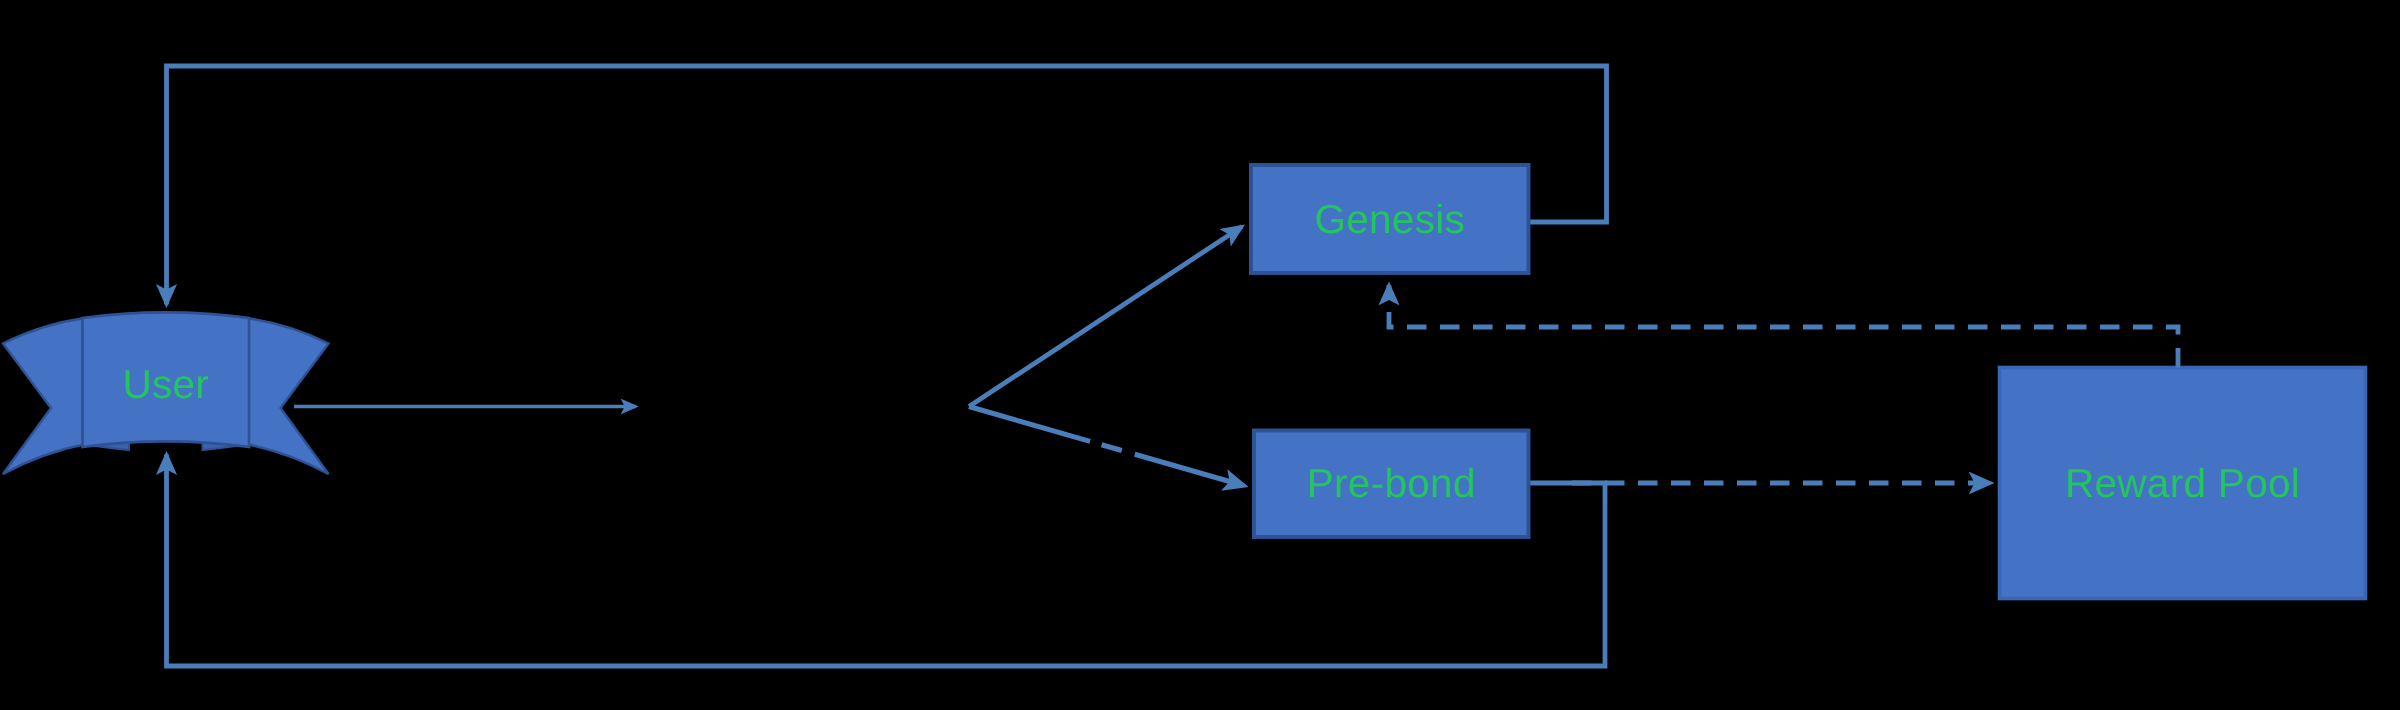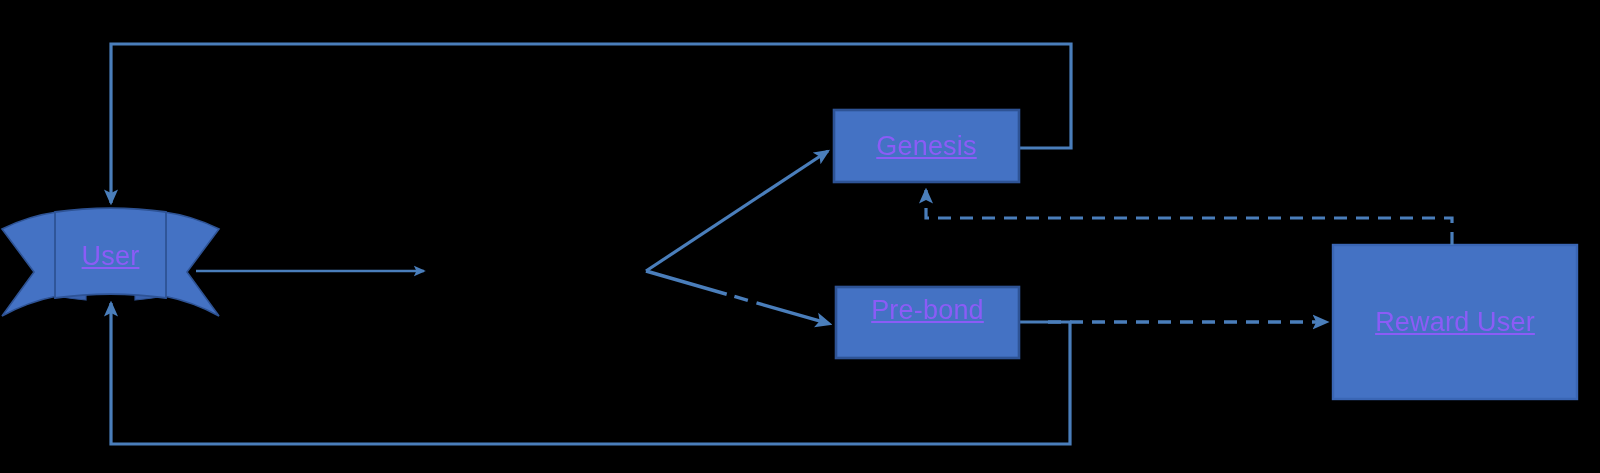--- a/index.html
+++ b/index.html
@@ -20,31 +20,30 @@
     left: 0;
     top: 0;
     width: 1600px;
     height: 473px;
   }
   .node-label {
     position: absolute;
     display: flex;
     align-items: center;
     justify-content: center;
-    color: #8b5cf6;
+    color: #22c55e;
     font-family: "Liberation Sans", sans-serif;
     font-size: 27px;
     font-weight: 400;
     letter-spacing: 0.2px;
     white-space: nowrap;
     pointer-events: none;
-    text-decoration: underline;
   }
   #lbl-genesis  { left: 834px; top: 110px; width: 185px; height: 72px; }
-  #lbl-prebond  { left: 836px; top: 275px; width: 183px; height: 71px; }
+  #lbl-prebond  { left: 836px; top: 287px; width: 183px; height: 71px; }
   #lbl-reward   { left: 1333px; top: 245px; width: 244px; height: 154px; }
   #lbl-user     { left: 55px;  top: 212px; width: 111px; height: 88px; text-align: center; }
 </style>
 </head>
 <body>
 
 <div id="canvas">
 
   <svg class="layer" viewBox="0 0 1600 473" xmlns="http://www.w3.org/2000/svg">
     <defs>
@@ -111,15 +110,15 @@
       <path d="M 1452 245 L 1452 218 L 926 218 L 926 190" fill="none" stroke="#4A7EBB" stroke-width="3.2" stroke-dasharray="13 9" marker-end="url(#arrow-dash)"></path>
     </g>
   </svg>
 
   <div class="node-label" id="lbl-user">User</div>
 
   <div class="node-label" id="lbl-genesis">Genesis</div>
 
   <div class="node-label" id="lbl-prebond">Pre-bond</div>
 
-  <div class="node-label" id="lbl-reward">Reward User</div>
+  <div class="node-label" id="lbl-reward">Reward Pool</div>
 
 </div>
 
 </body></html>

